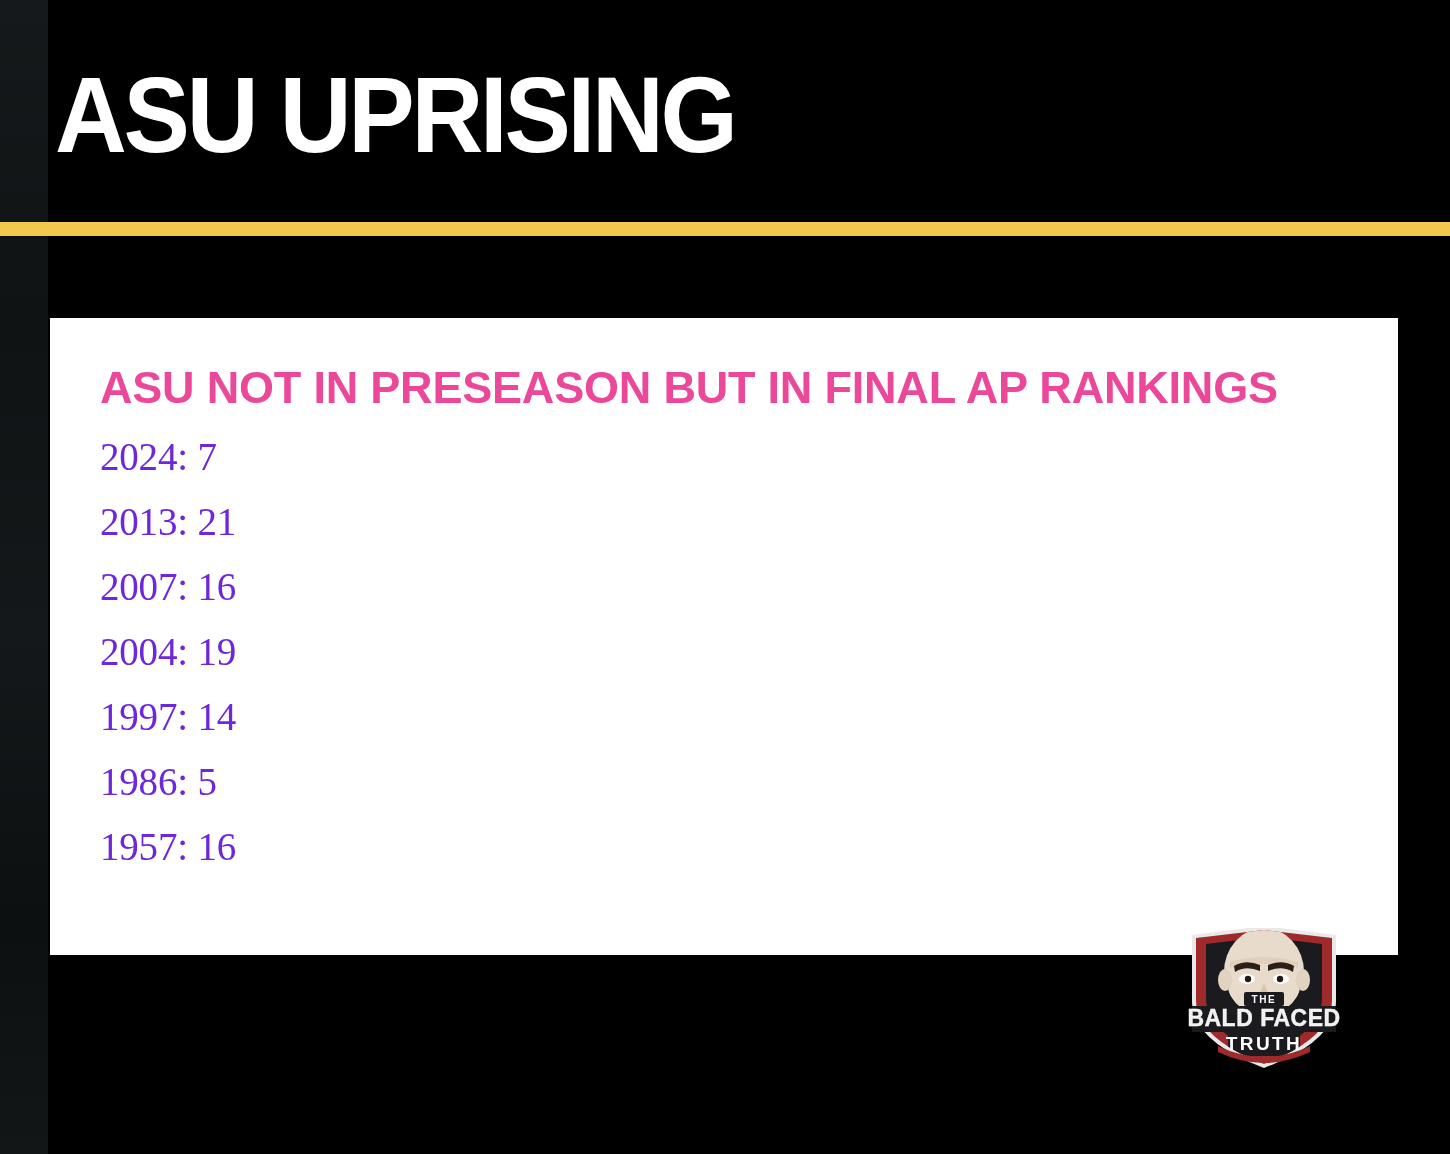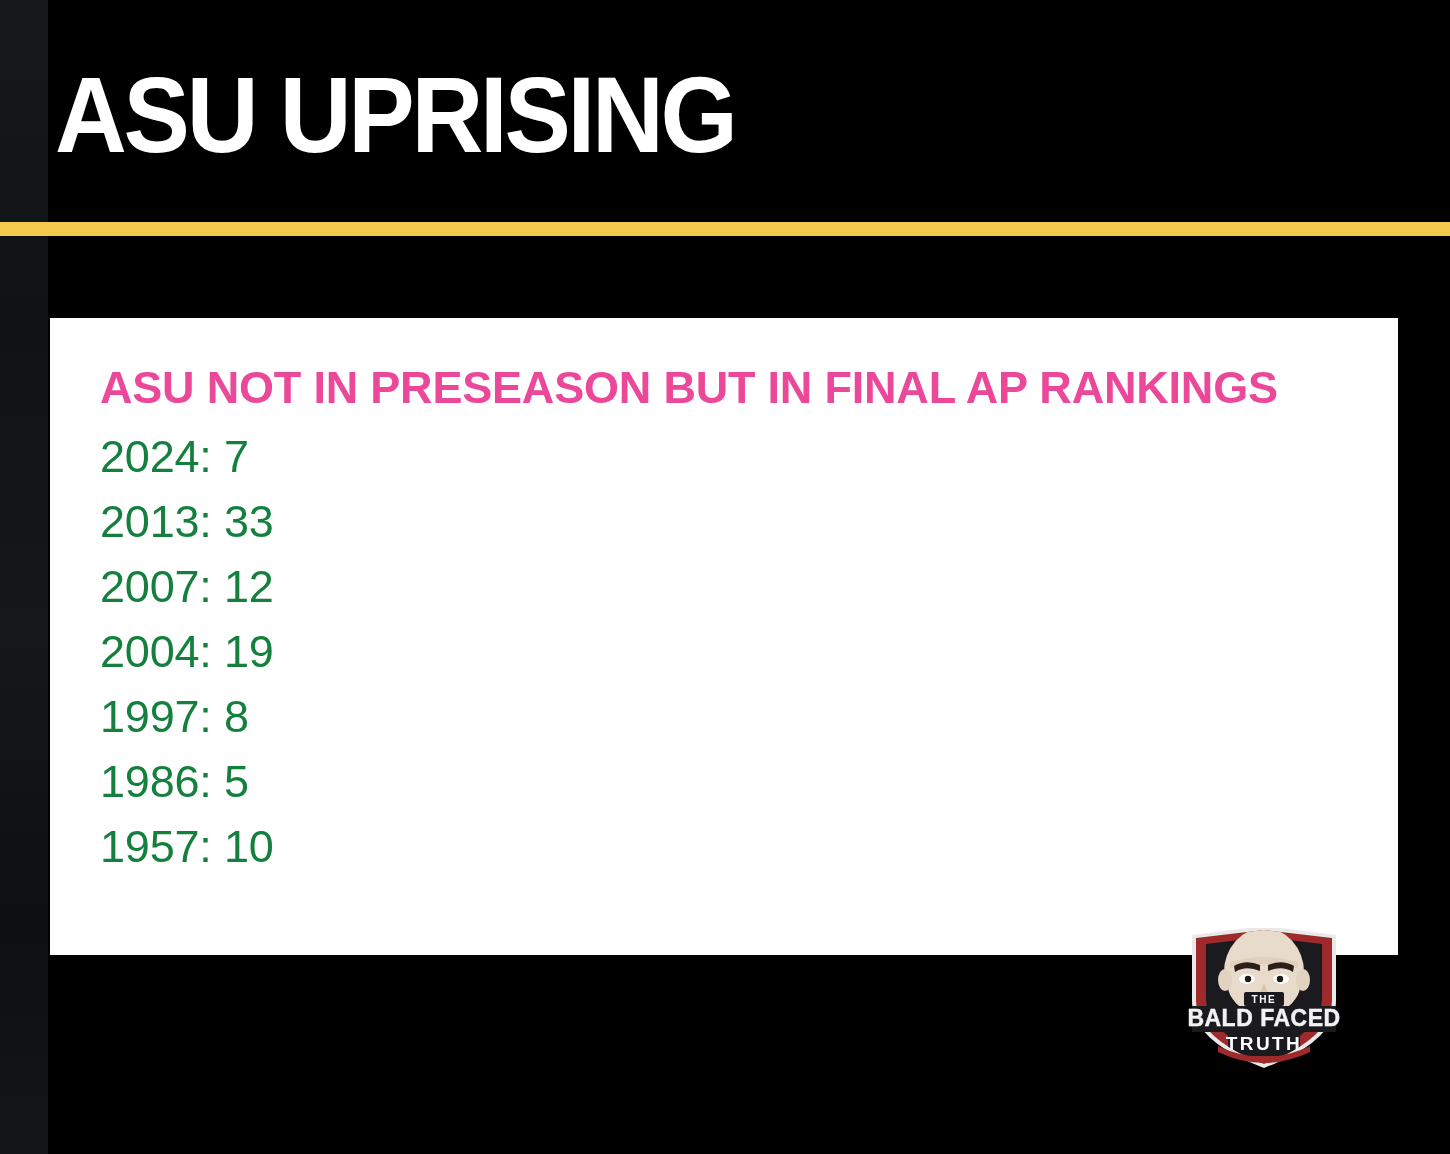--- a/index.html
+++ b/index.html
@@ -55,24 +55,24 @@
     font-size:45px;
     line-height:48px;
     letter-spacing:-0.2px;
     white-space:nowrap;
   }
   .rank-list {
     position:absolute; left:50px; top:106px;
     list-style:none;
   }
   .rank-item {
-    color:#15803d;
-    font-family:Liberation Sans, sans-serif;
+    color:#6d28d9;
+    font-family:Liberation Serif, serif;
     font-weight:400;
-    font-size:45px;
+    font-size:39px;
     line-height:65px;
     letter-spacing:-0.2px;
     white-space:nowrap;
   }
   
   .logo {
     position:absolute; left:1178px; top:928px;
     width:172px; height:142px;text-decoration:underline;
   }
   .logo svg { display:block; width:172px; height:142px; }
@@ -93,26 +93,26 @@
   </div>
 
   <div class="accent-rule"></div>
 
   <div class="card">
 
     <div class="card-heading">ASU NOT IN PRESEASON BUT IN FINAL AP RANKINGS</div>
 
     <ul class="rank-list">
       <li class="rank-item">2024: 7</li>
-      <li class="rank-item">2013: 33</li>
-      <li class="rank-item">2007: 12</li>
+      <li class="rank-item">2013: 21</li>
+      <li class="rank-item">2007: 16</li>
       <li class="rank-item">2004: 19</li>
-      <li class="rank-item">1997: 8</li>
+      <li class="rank-item">1997: 14</li>
       <li class="rank-item">1986: 5</li>
-      <li class="rank-item">1957: 10</li>
+      <li class="rank-item">1957: 16</li>
     </ul>
 
   </div>
 
   <div class="logo">
     <svg viewBox="0 0 172 142" xmlns="http://www.w3.org/2000/svg">
       <defs>
         <clipPath id="shieldClip">
           <path d="M18 10 L86 2 L154 10 L154 72 Q154 110 86 136 Q18 110 18 72 Z"></path>
         </clipPath>

